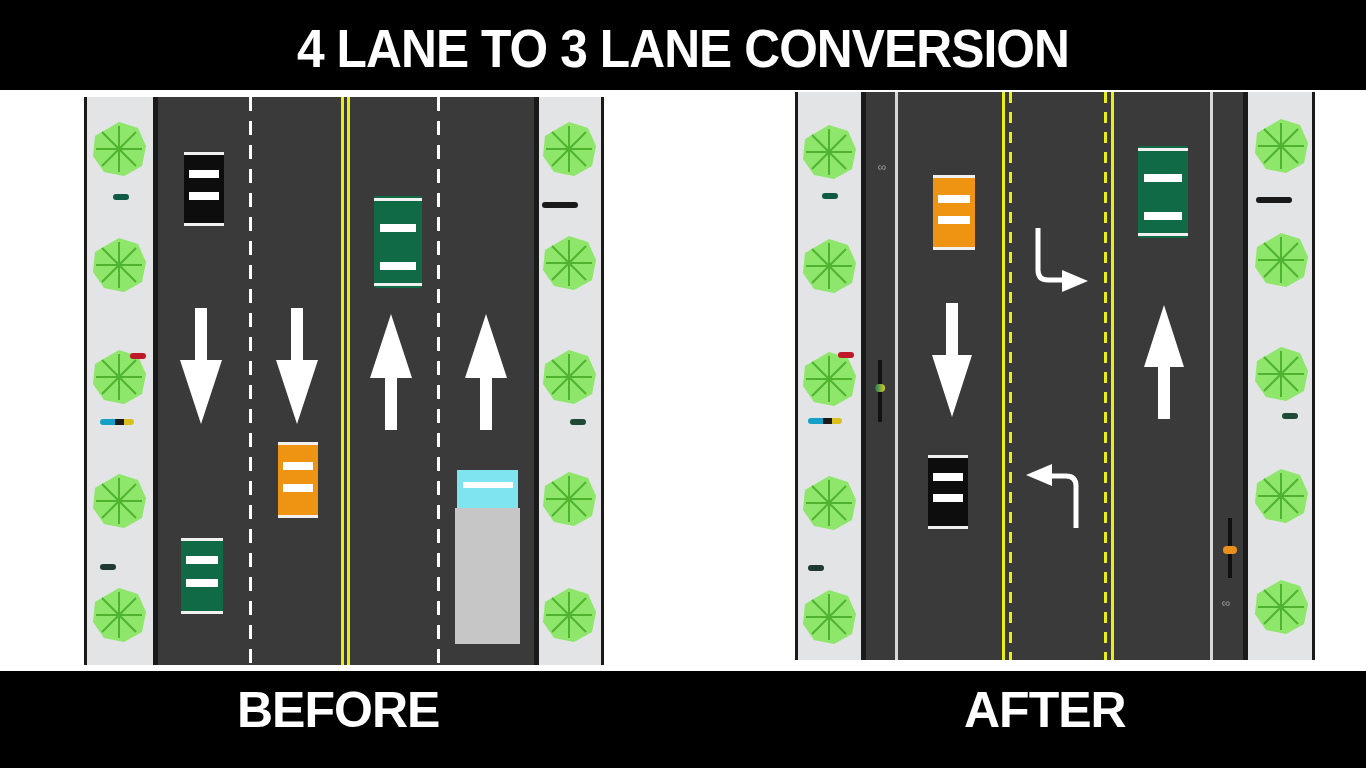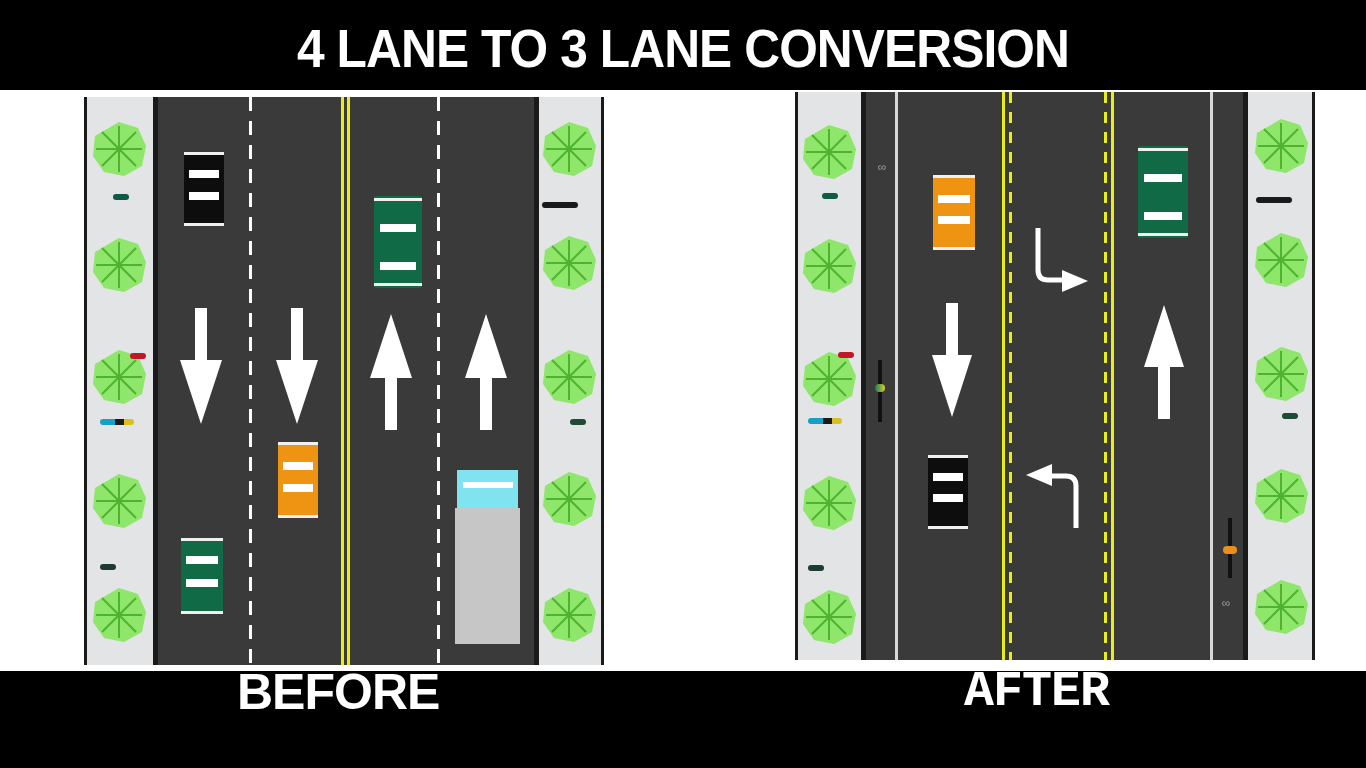--- a/index.html
+++ b/index.html
@@ -3,40 +3,40 @@
 <meta charset="utf-8">
 <style>
   html, body { margin:0; padding:0; }
   body { width:1366px; height:768px; background:#ffffff; position:relative; overflow:hidden;
          font-family:"Liberation Sans", sans-serif; }
   .bar-top { position:absolute; left:0; top:0; width:1366px; height:90px; background:#000; }
   .bar-bottom { position:absolute; left:0; top:671px; width:1366px; height:97px; background:#000; }
   .title { position:absolute; left:0; top:18px; width:1366px; text-align:center; color:#fff;
            font-family:"Liberation Sans", sans-serif; font-weight:bold; font-size:54px;
            letter-spacing:-1px; transform:scaleX(0.92); transform-origin:683px 0; line-height:60px; }
-  .caption { position:absolute; top:664px; color:#fff; font-weight:bold; font-size:50px;
+  .caption { position:absolute; top:682px; color:#fff; font-weight:bold; font-size:50px;
              line-height:56px; letter-spacing:-1px;text-align:right; }
   .abs { position:absolute; }
   .sidewalk { background:#e2e4e5; }
   .edge { background:#1a1a1a; }
   .road { background:#3a3a3a; }
   .car { position:absolute; border-radius:2px; }
   .car .stripe { position:absolute; left:12%; width:76%; height:8px; background:#fff; }
   .car .bumper { position:absolute; left:0; width:100%; height:3px; background:#f0f0f0; }
   .tree { position:absolute; width:58px; height:58px; }
   .ped { position:absolute; height:6px; border-radius:3px; }
 </style>
 </head>
 <body>
 
 <div class="bar-top"></div>
 <div class="title">4 LANE TO 3 LANE CONVERSION</div>
 <div class="bar-bottom"></div>
 <div class="caption" style="left:237px;">BEFORE</div>
-<div class="caption" style="left:964px;font-family:Liberation Mono, monospace;">AFTER</div>
+<div class="caption" style="left:964px;">AFTER</div>
 
 <div>
 
   <div class="abs edge" style="left:84px;top:97px;width:3px;height:568px;"></div>
   <div class="abs sidewalk" style="left:87px;top:97px;width:66px;height:568px;"></div>
   <div class="abs edge" style="left:153px;top:97px;width:5px;height:568px;"></div>
 
   <div class="abs road" style="left:158px;top:97px;width:376px;height:568px;"></div>
 
   <div class="abs" style="left:249px;top:97px;width:3px;height:568px;background:repeating-linear-gradient(to bottom,#fff 0 14px,transparent 14px 24px);"></div>

